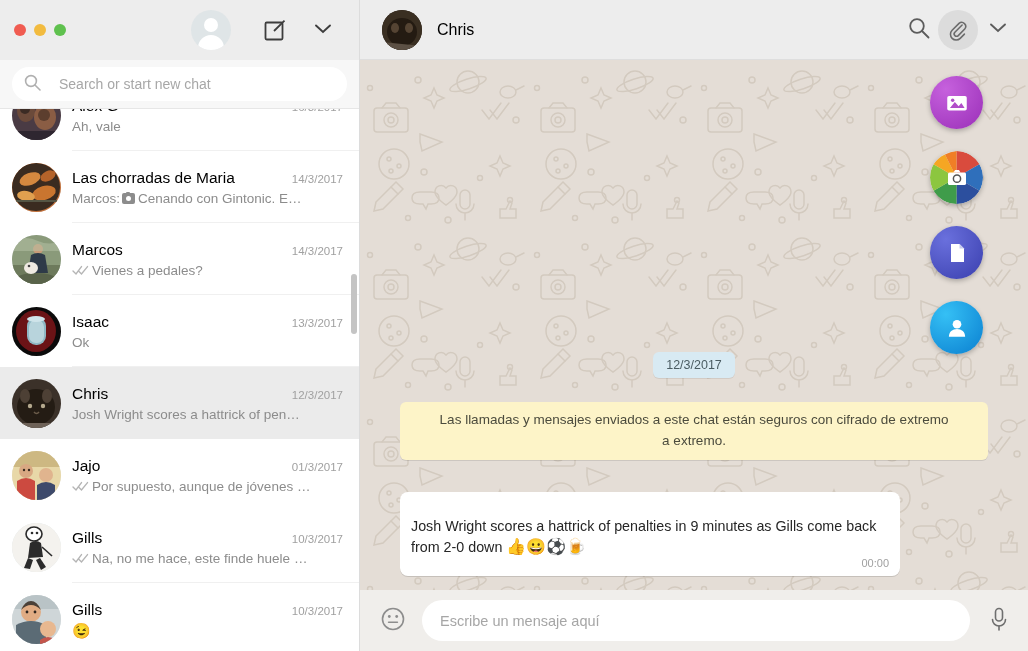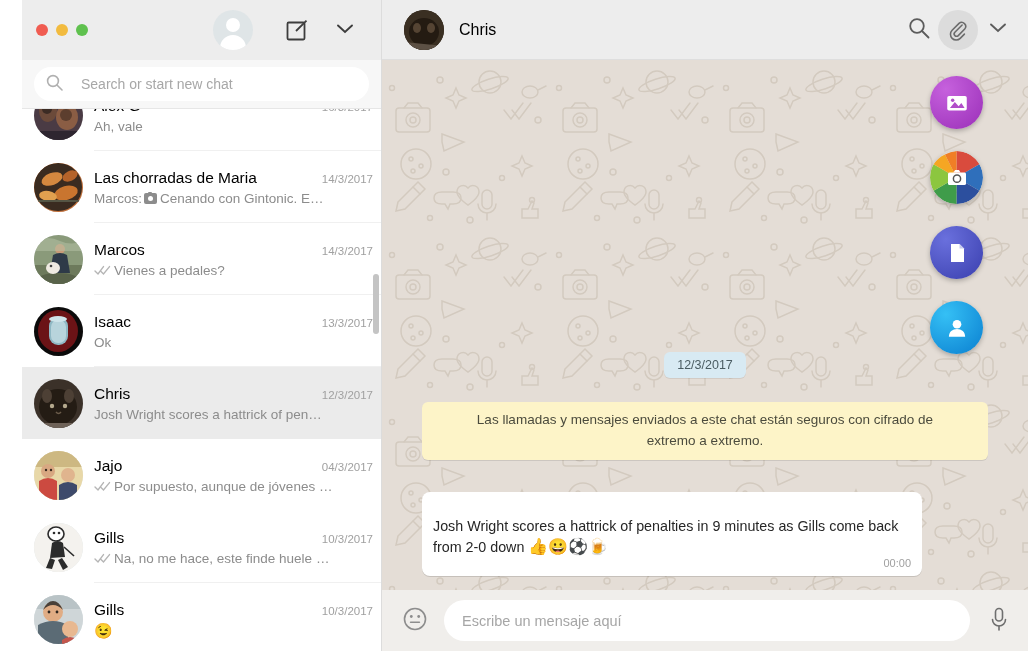--- a/index.html
+++ b/index.html
@@ -8,21 +8,20 @@
     font-family: "Liberation Sans", sans-serif;
     background: #ffffff; overflow: hidden;
   }
   #app { position: relative; width: 1028px; height: 651px; display: flex; }
 
   
   #left-panel {
     width: 360px; height: 651px; position: relative;
     background: #4d7c0f; display: flex; flex-direction: column;
     border-right: 1px solid #dcdcdc;
-    margin-left: 22px;
   }
   #left-header {
     height: 60px; background: #ededed; flex: 0 0 60px;
     display: flex; align-items: center; position: relative;
   }
   #traffic-lights { display: flex; gap: 8px; padding-left: 14px; align-items: center; }
   .light { width: 12px; height: 12px; border-radius: 50%; }
   .light.red { background: #f05c51; }
   .light.yellow { background: #f2bb3f; }
   .light.green { background: #5fc14e; }
@@ -66,21 +65,21 @@
   }
   .chat-row.selected { background: #ebebeb; }
   .chat-row .sep {
     position: absolute; left: 72px; right: 0; bottom: 0; height: 1px; background: #f0f0f0;
   }
   .chat-row.selected .sep, .chat-row.pre-selected .sep { background: transparent; }
   .avatar {
     width: 49px; height: 49px; border-radius: 50%; flex: 0 0 49px;
     margin-right: 11px; overflow: hidden; position: relative; background: #dfe5e7;
   }
-  .chat-texts { flex: 1; min-width: 0; padding-right: 8px; }
+  .chat-texts { flex: 1; min-width: 0; padding-right: 16px; }
   .row-top { display: flex; align-items: baseline; justify-content: flex-end; }
   .chat-name {
     font-size: 15.5px; color: #000; flex: 1; min-width: 0;
     white-space: nowrap; overflow: hidden; text-overflow: ellipsis;
   }
   .chat-time { font-size: 11.5px; color: #a0a0a0; flex: 0 0 auto; margin-left: 6px; }
   .row-bot { display: flex; align-items: center; margin-top: 4px; }
   .chat-msg {
     font-size: 13.5px; color: #8c8c8c; white-space: nowrap;
     overflow: hidden; text-overflow: ellipsis; min-width: 0;
@@ -349,21 +348,21 @@
                 <circle cx="14" cy="20" r="7" fill="#d8a882"></circle>
                 <path d="M5 30 q9 -6 18 0 v19 H5z" fill="#cc4a40"></path>
                 <circle cx="34" cy="24" r="7" fill="#e0b48e"></circle>
                 <path d="M25 34 q9 -6 18 0 v15 H25z" fill="#3e4a6b"></path>
                 <circle cx="12" cy="19" r="1.2" fill="#3a2a20"></circle>
                 <circle cx="17" cy="19" r="1.2" fill="#3a2a20"></circle>
               </svg></div>
             <div class="chat-texts">
               <div class="row-top">
                 <div class="chat-name">Jajo</div>
-                <div class="chat-time">04/3/2017</div>
+                <div class="chat-time">01/3/2017</div>
               </div>
               <div class="row-bot">
                 <span class="ticks">
                   <svg width="17" height="11" viewBox="0 0 17 11">
                     <path d="M1 6 L4 9 L9.5 1.6" fill="none" stroke="#b5b5b5" stroke-width="1.4" stroke-linecap="round"></path>
                     <path d="M6.5 6 L9.5 9 L15.5 1.6" fill="none" stroke="#b5b5b5" stroke-width="1.4" stroke-linecap="round"></path>
                   </svg>
                 </span>
                 <span class="chat-msg">Por supuesto, aunque de jóvenes …</span>
               </div>

